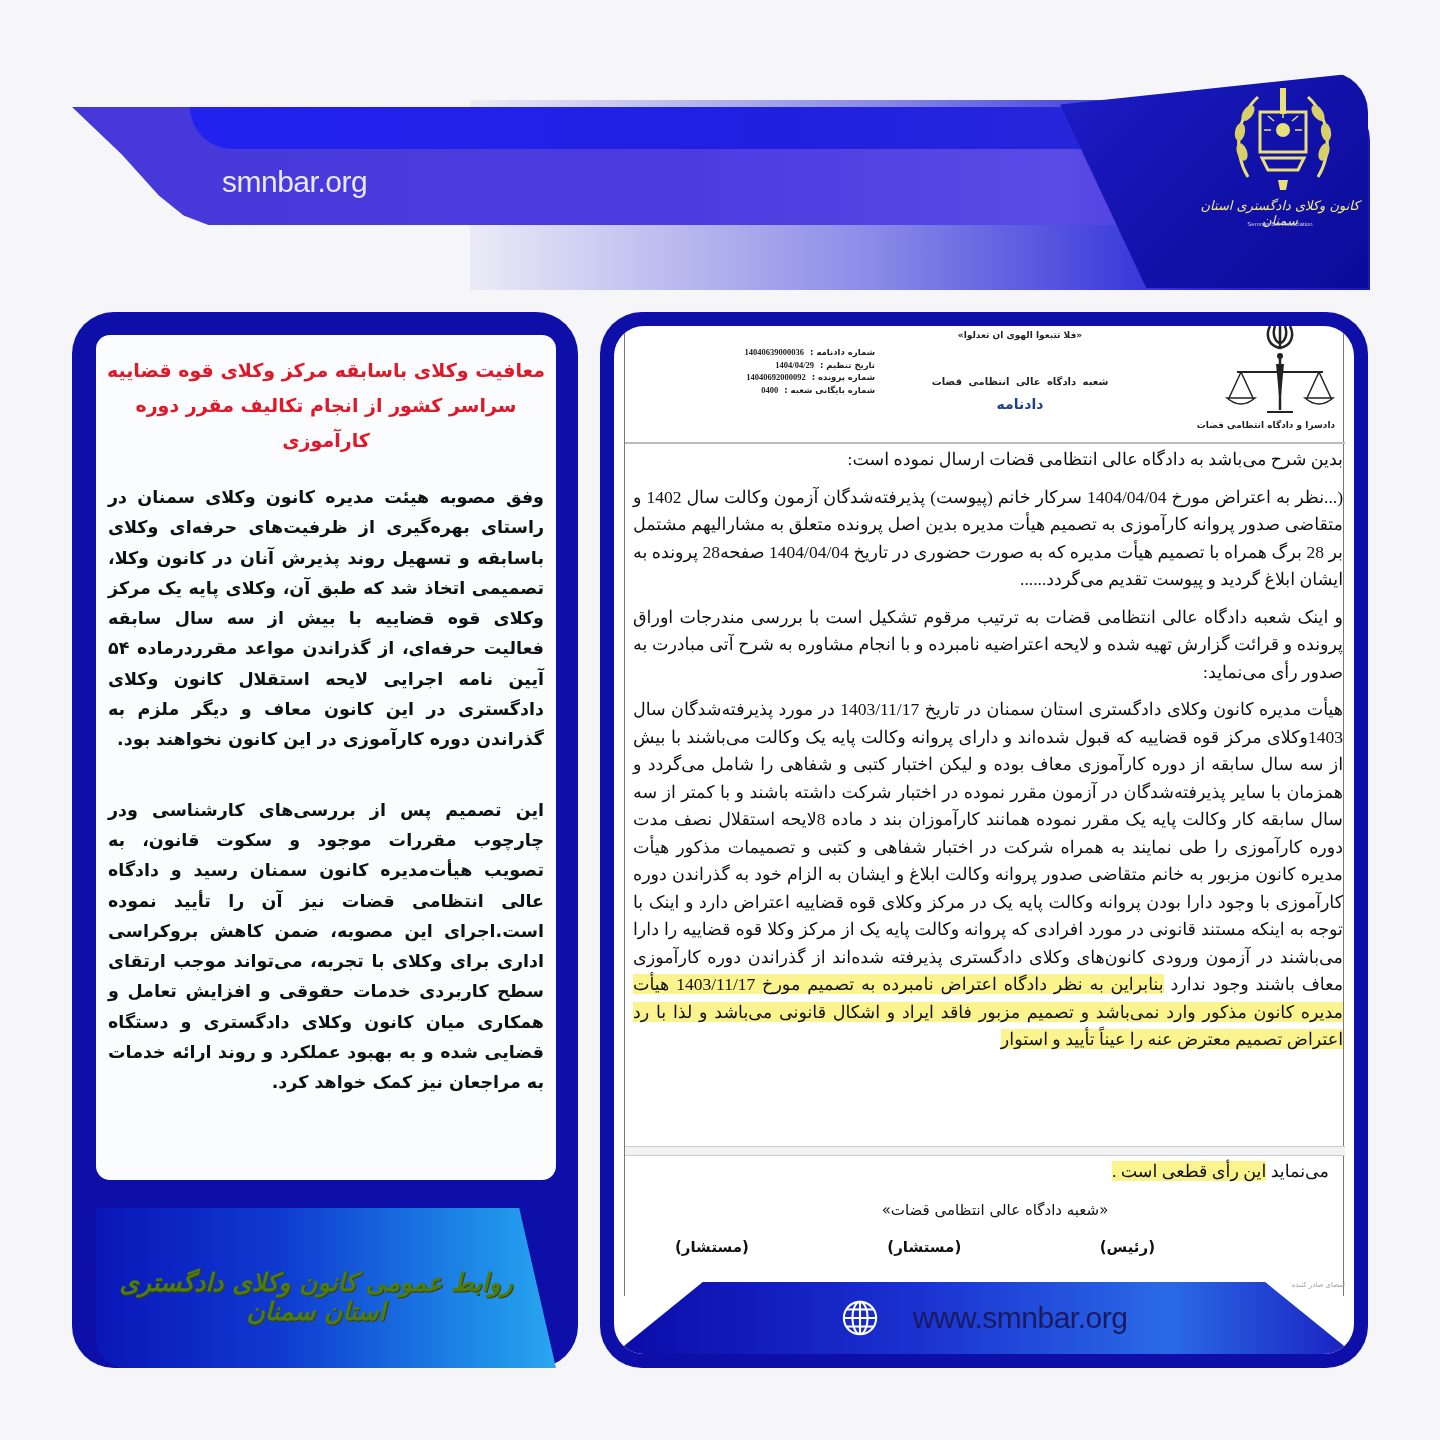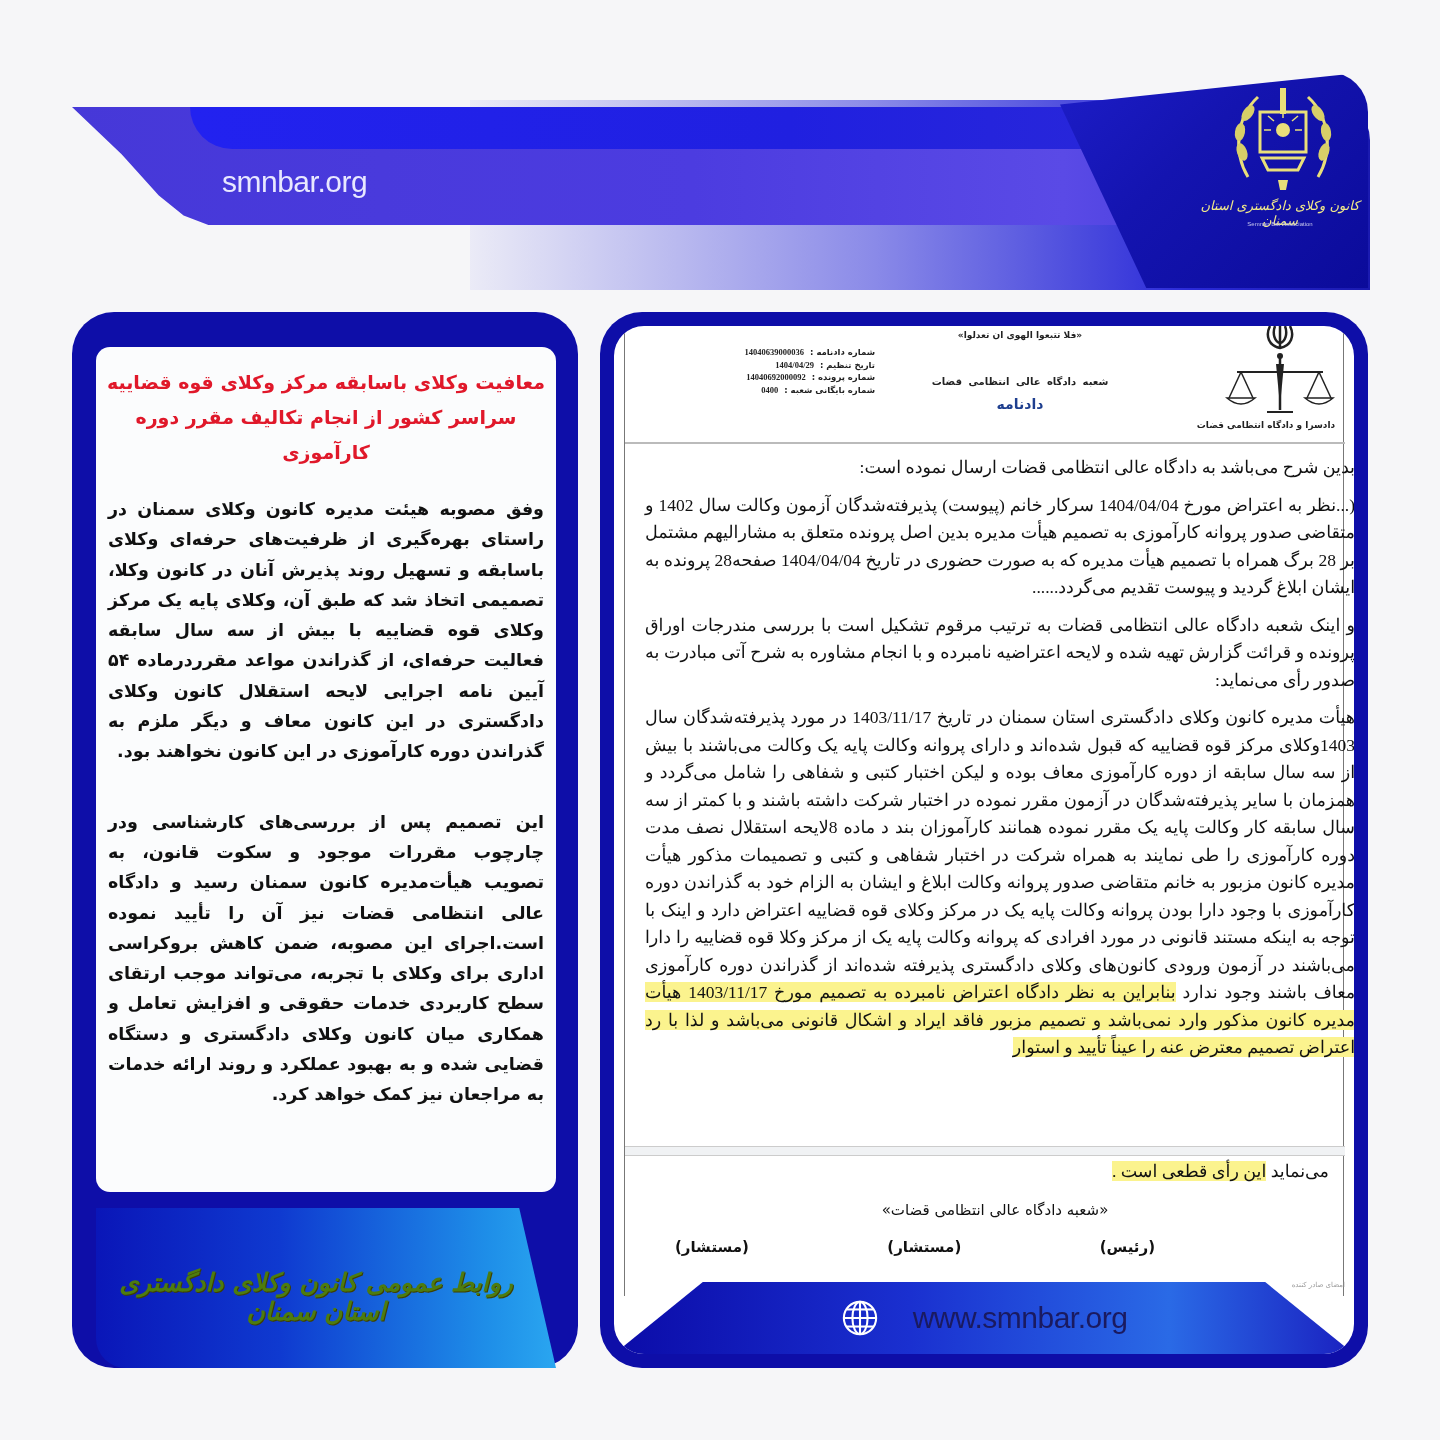--- a/index.html
+++ b/index.html
@@ -45,21 +45,21 @@
     position: absolute; left: 1200px; top: 221px; width: 160px; text-align: center;
     color: #c8c8ee; font-family: "Liberation Sans", sans-serif; font-size: 6px;
   }
 
   
   .left-frame {
     position: absolute; left: 72px; top: 312px; width: 506px; height: 1056px;
     background: #0e0ea8; border-radius: 42px;
   }
   .left-card {
-    position: absolute; left: 96px; top: 347px; width: 460px; height: 845px;
+    position: absolute; left: 96px; top: 335px; width: 460px; height: 845px;
     background: #fbfcfd; border-radius: 14px;
     direction: rtl; padding: 18px 10px 0 10px;
   }
   .left-title {
     color: #e0182a; font-family: "DejaVu Sans", sans-serif; font-weight: bold;
     font-size: 19px; line-height: 35px; text-align: center;
   }
   .left-para {
     color: #111; font-family: "DejaVu Sans", sans-serif; font-weight: bold;
     font-size: 17.5px; line-height: 30.3px; text-align: justify; text-align-last: right;
@@ -114,22 +114,22 @@
   }
   .doc-emblem { position: absolute; left: 600px; top: -4px; width: 110px; height: 95px; }
   .doc-emblem-caption {
     position: absolute; left: 566px; top: 94px; width: 150px; text-align: center;
     direction: rtl; font-size: 9px; font-weight: bold; color: #222;
   }
   .doc-hr {
     position: absolute; left: 0; top: 116px; width: 720px; height: 1.5px; background: #bbb;
   }
   .doc-body {
-    position: absolute; left: 20px; top: 120px; width: 712px; direction: rtl;
-    font-family: "Liberation Serif", serif; color: #111; font-size: 17.5px; margin-top: 8px;
+    position: absolute; left: 8px; top: 120px; width: 712px; direction: rtl;
+    font-family: "Liberation Serif", serif; color: #111; font-size: 17.5px;
   }
   .doc-p {
     line-height: 27.5px; text-align: justify; text-align-last: right; padding-right: 2px;
   }
   .doc-p + .doc-p { margin-top: 10px; }
   .doc-heading { font-weight: bold; font-size: 16px; line-height: 32px; margin-top: 2px; }
   .hl { background: #fbf38e; }
   .doc-gap {
     position: absolute; left: 0; top: 820px; width: 720px; height: 10px;
     background: #f0f2f4; border-top: 1px solid #ccc; border-bottom: 1px solid #ccc;

